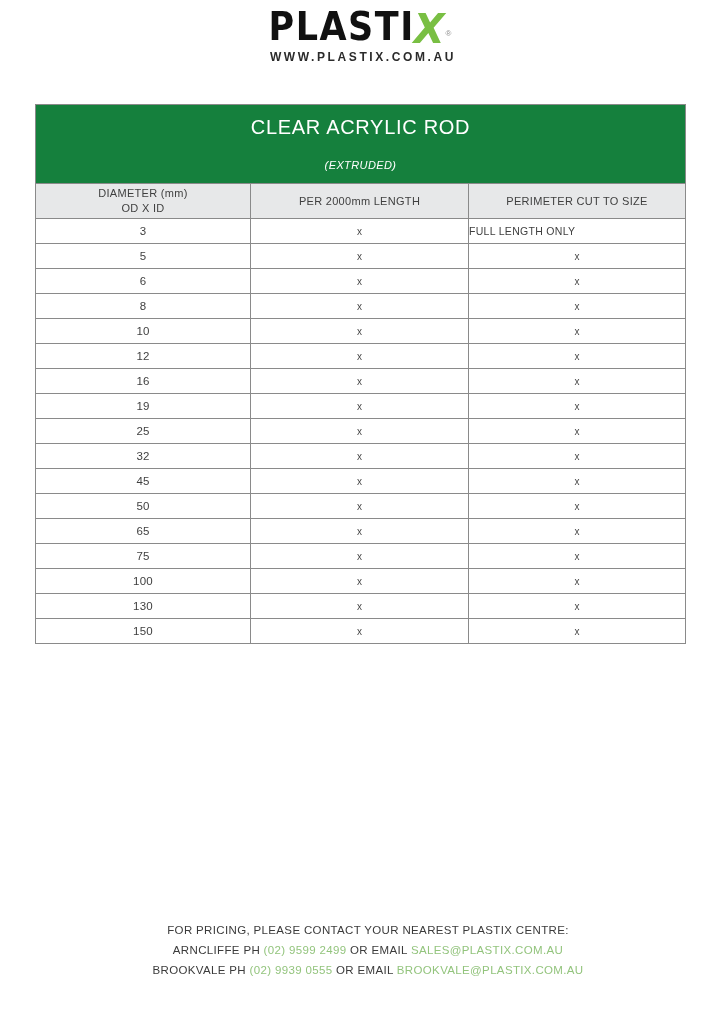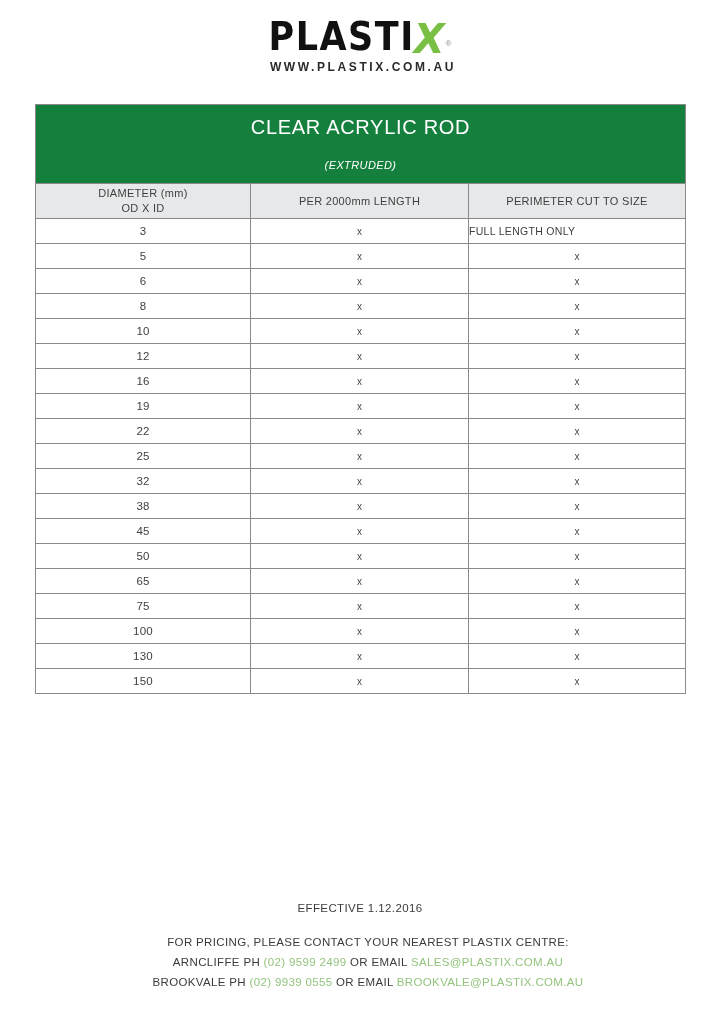--- a/index.html
+++ b/index.html
@@ -12,21 +12,21 @@
     background: #ffffff;
     font-family: "Liberation Sans", sans-serif;
     color: #3b3b3b;
     position: relative;
     overflow: hidden;
   }
 
   
   .logo-area {
     width: 720px;
-    padding-top: 22px;
+    padding-top: 12px;
     display: flex;
     flex-direction: column;
     align-items: center;
   }
   .logo-wordmark {
     display: flex;
     align-items: flex-start;
     line-height: 1;
   }
   .logo-plasti {
@@ -220,36 +220,26 @@
       <td class="data-cell">16</td>
       <td class="mark-cell">x</td>
       <td class="mark-cell">x</td>
     </tr>
     <tr>
       <td class="data-cell">19</td>
       <td class="mark-cell">x</td>
       <td class="mark-cell">x</td>
     </tr>
     <tr>
-      <td class="data-cell">22</td>
-      <td class="mark-cell">x</td>
-      <td class="mark-cell">x</td>
-    </tr>
-    <tr>
       <td class="data-cell">25</td>
       <td class="mark-cell">x</td>
       <td class="mark-cell">x</td>
     </tr>
     <tr>
       <td class="data-cell">32</td>
-      <td class="mark-cell">x</td>
-      <td class="mark-cell">x</td>
-    </tr>
-    <tr>
-      <td class="data-cell">38</td>
       <td class="mark-cell">x</td>
       <td class="mark-cell">x</td>
     </tr>
     <tr>
       <td class="data-cell">45</td>
       <td class="mark-cell">x</td>
       <td class="mark-cell">x</td>
     </tr>
     <tr>
       <td class="data-cell">50</td>
@@ -278,21 +268,20 @@
     </tr>
     <tr>
       <td class="data-cell">150</td>
       <td class="mark-cell">x</td>
       <td class="mark-cell">x</td>
     </tr>
   </tbody>
 </table>
 
 <div class="footer">
-  <div class="effective">EFFECTIVE 1.12.2016</div>
   <div class="contact-block">
     <div>FOR PRICING, PLEASE CONTACT YOUR NEAREST PLASTIX CENTRE:</div>
     <div>
       <span>ARNCLIFFE PH </span><span class="green-text">(02) 9599 2499</span><span> OR EMAIL </span><span class="green-text">SALES@PLASTIX.COM.AU</span>
     </div>
     <div>
       <span>BROOKVALE PH </span><span class="green-text">(02) 9939 0555</span><span> OR EMAIL </span><span class="green-text">BROOKVALE@PLASTIX.COM.AU</span>
     </div>
   </div>
 </div>

